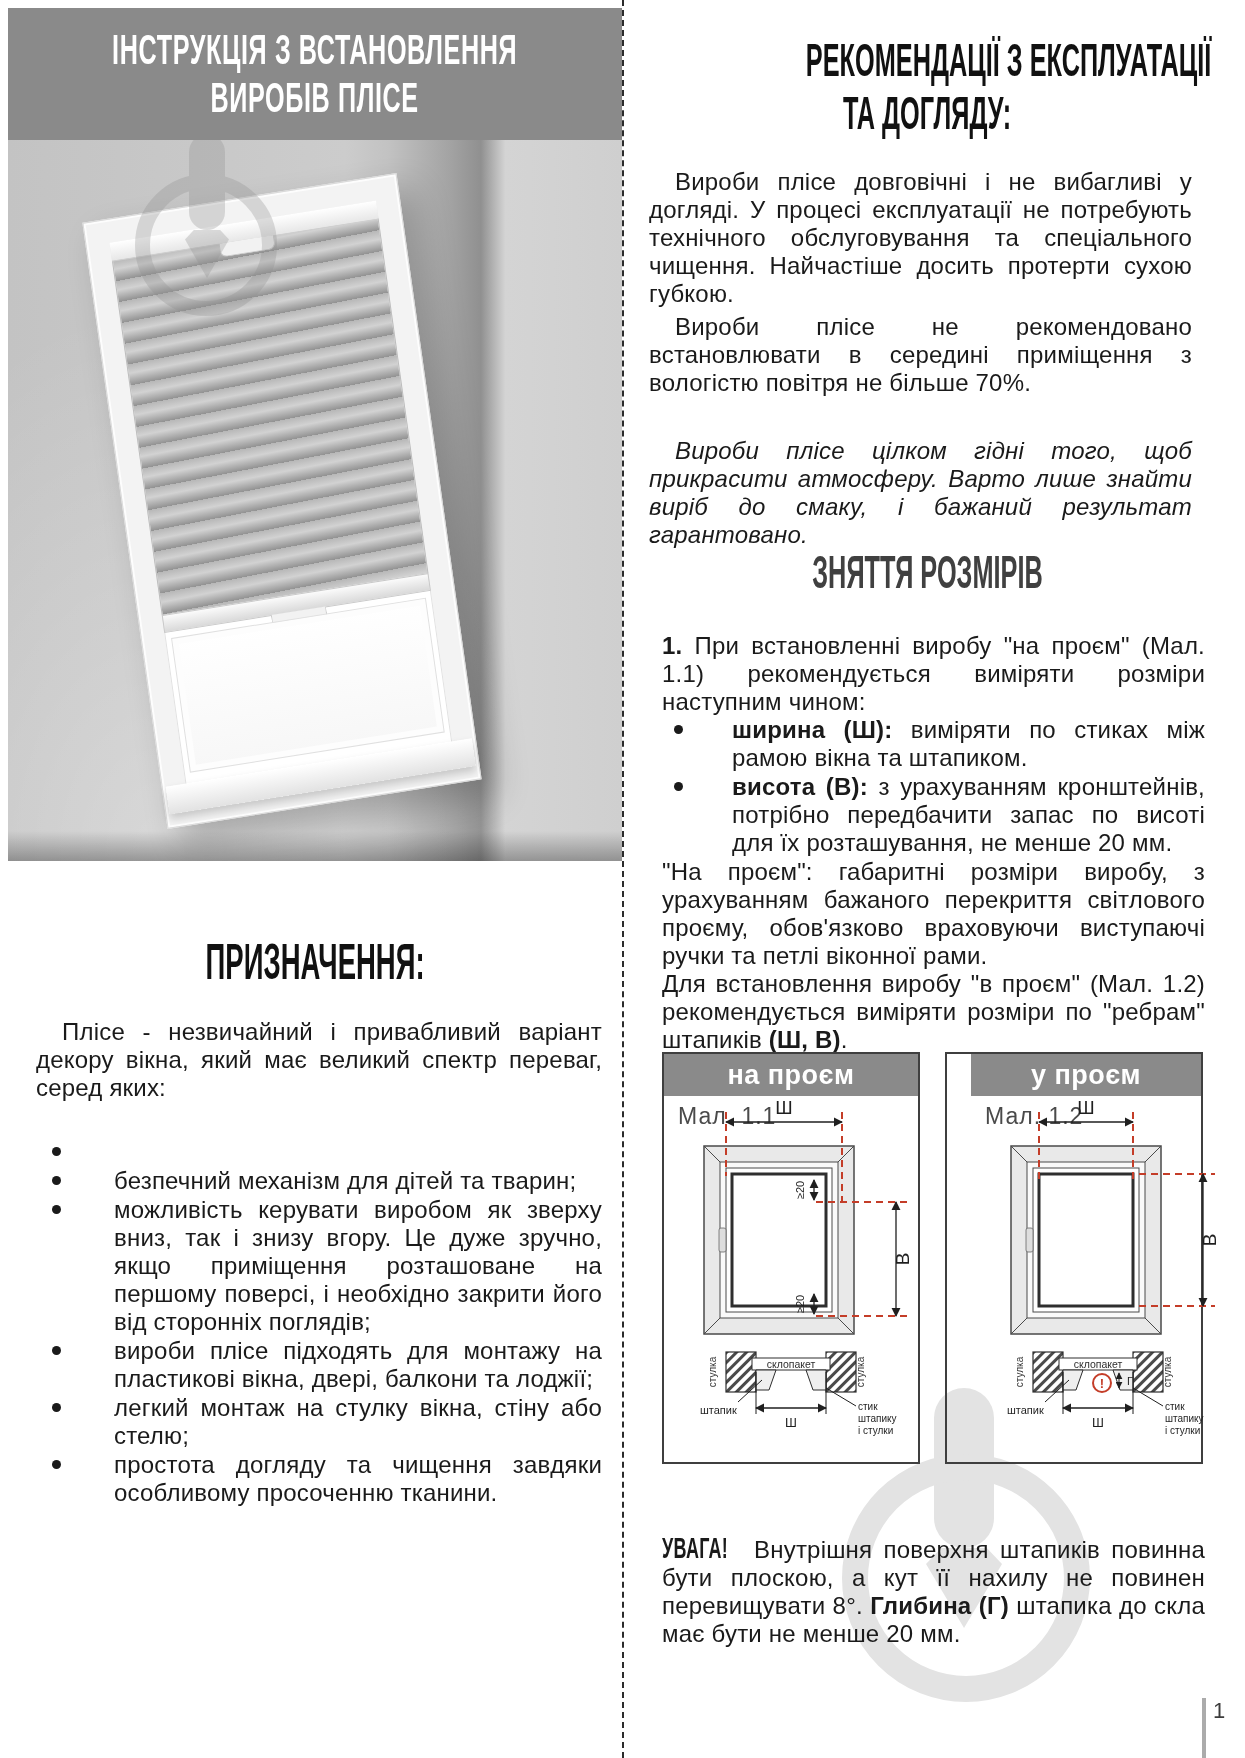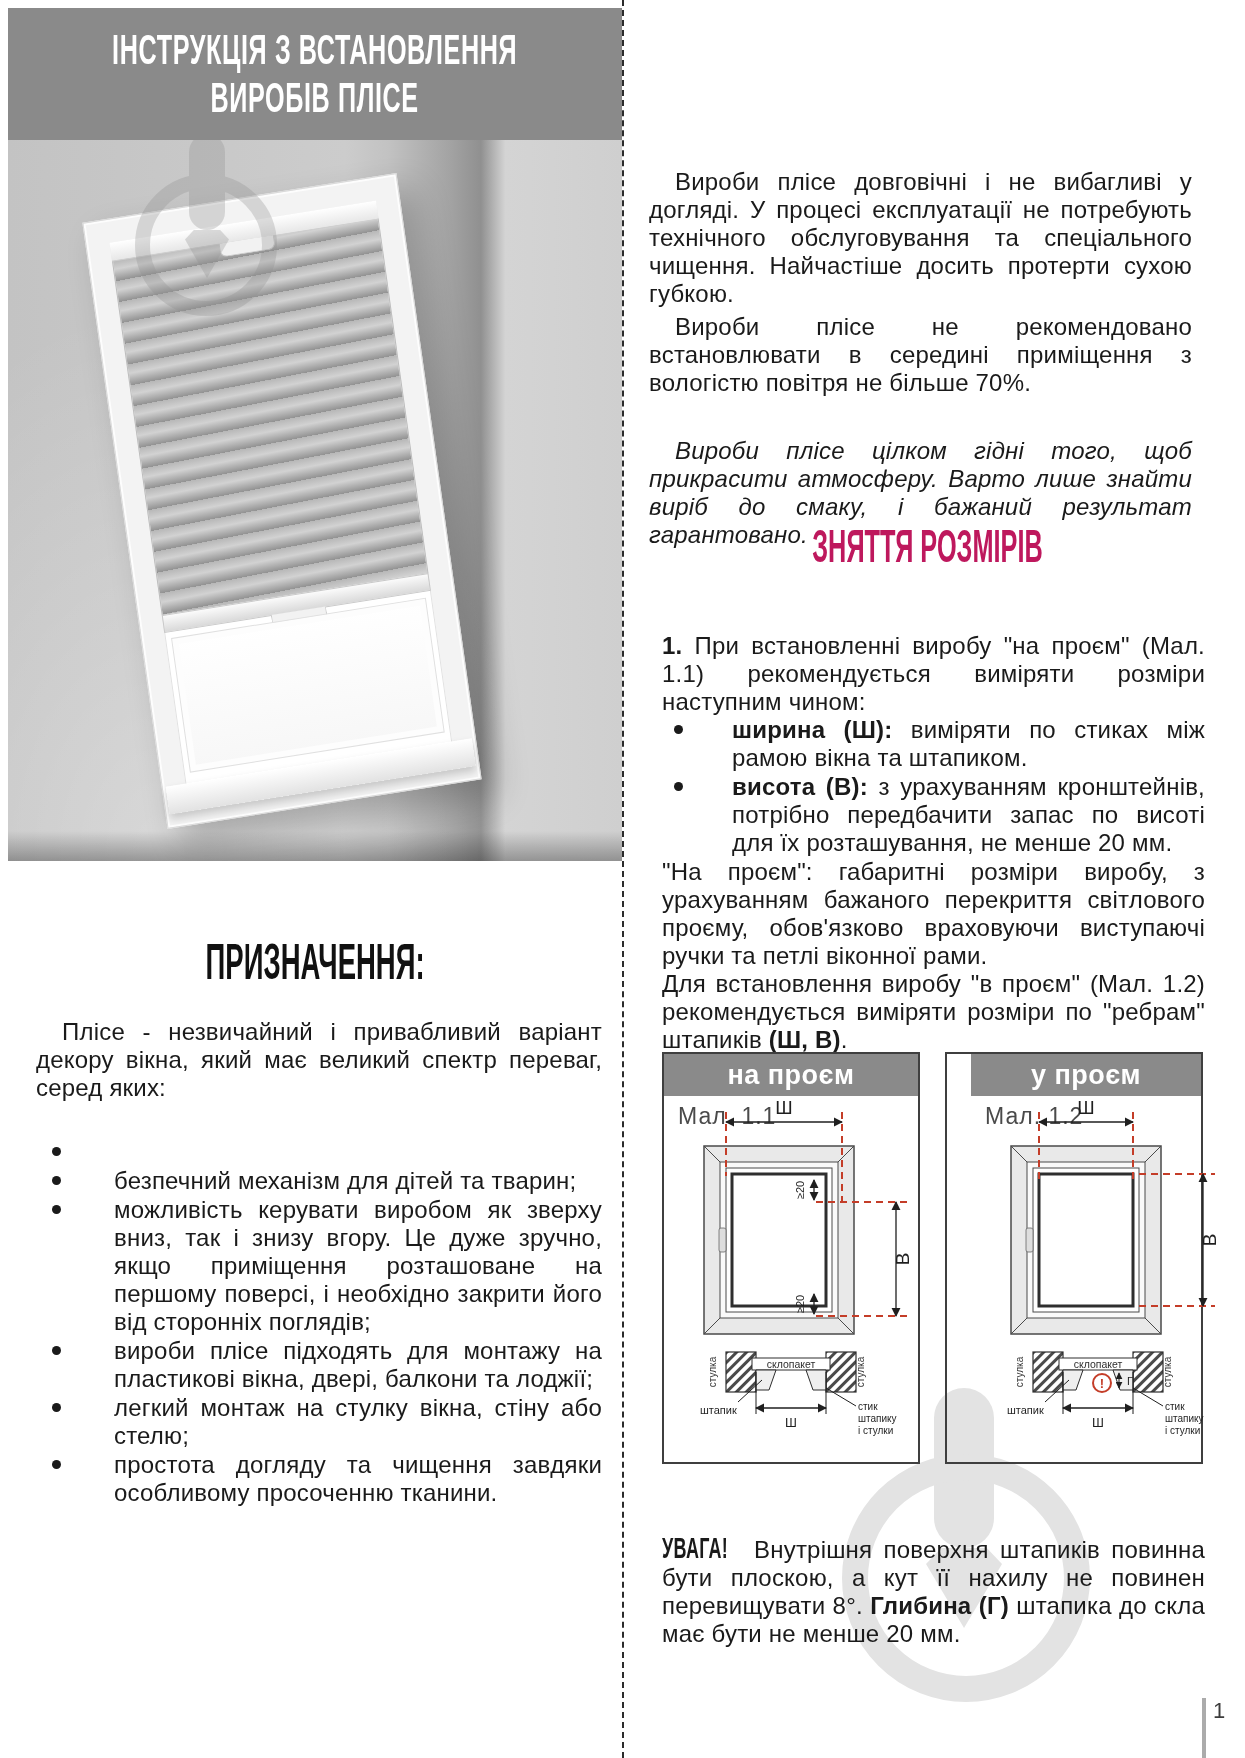--- a/index.html
+++ b/index.html
@@ -64,21 +64,21 @@
   .b-item{display:flex;margin:0 0 1px 0;}
   .b-dot{flex:0 0 78px;padding-left:16px;box-sizing:border-box;}
   .b-dot::before{content:"";display:inline-block;width:9px;height:9px;border-radius:50%;background:#1a1a1a;
     vertical-align:middle;margin-top:-4px;}
   .b-text{flex:1;}
   
   .care-h{position:absolute;left:640px;top:34px;width:575px;font-size:46px;line-height:53px;color:#111;}
   .care-body{position:absolute;left:649px;top:168px;width:543px;}
   .care-body p + p{margin-top:5px;}
   .care-body .gap{margin-top:40px;}
-  .meas-h{position:absolute;left:640px;top:520px;width:575px;font-size:46px;line-height:52px;color:#be185d;}
+  .meas-h{position:absolute;left:640px;top:546px;width:575px;font-size:46px;line-height:52px;color:#404040;}
   .meas-body{position:absolute;left:662px;top:632px;width:543px;}
   .meas-body .b-dot{flex:0 0 70px;padding-left:12px;}
   
   .diag{position:absolute;top:1052px;width:258px;height:412px;border:2px solid #3f3f3f;box-sizing:border-box;
         background:transparent;z-index:1;}
   .diag-1{left:662px;}
   .diag-2{left:945px;padding-left:24px;}
   .diag-hdr{height:42px;background:#8a8a8a;display:flex;align-items:center;justify-content:center;
     color:#fff;font-weight:700;font-size:27px;letter-spacing:.5px;}
   .diag svg{display:block;width:254px;height:364px;}
@@ -159,20 +159,24 @@
         <span class="b-dot"></span>
         <span class="b-text">легкий монтаж на стулку вікна, стіну або стелю;</span>
       </div>
 
       <div class="b-item">
         <span class="b-dot"></span>
         <span class="b-text">простота догляду та чищення завдяки особливому просоченню тканини.</span>
       </div>
     </div>
 
+  <div class="care-h center">
+    <span class="cond">РЕКОМЕНДАЦІЇ З ЕКСПЛУАТАЦІЇ</span><br>
+    <span class="cond">ТА ДОГЛЯДУ:</span>
+  </div>
 
   <div class="care-body body-text">
     <p class="ind">Вироби плісе довговічні і не вибагливі у догляді. У процесі експлуатації не потребують технічного обслуговування та спеціального чищення. Найчастіше досить протерти сухою губкою.</p>
     <p class="ind">Вироби плісе не рекомендовано встановлювати в середині приміщення з вологістю повітря не більше 70%.</p>
     <p class="ind ital gap">Вироби плісе цілком гідні того, щоб прикрасити атмосферу. Варто лише знайти виріб до смаку, і бажаний результат гарантовано.</p>
   </div>
 
   <div class="meas-h center">
     <span class="cond">ЗНЯТТЯ РОЗМІРІВ</span>
   </div>

